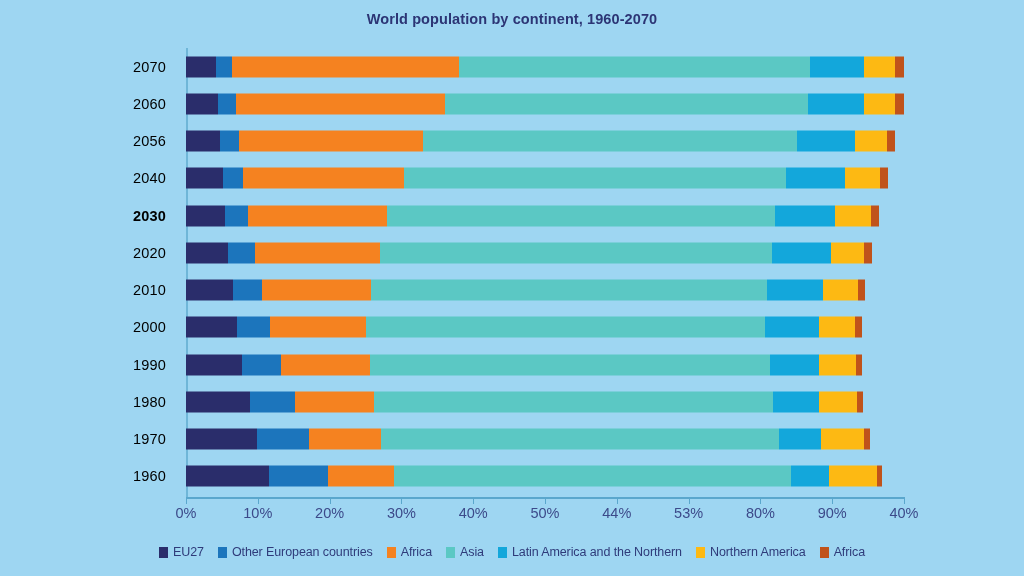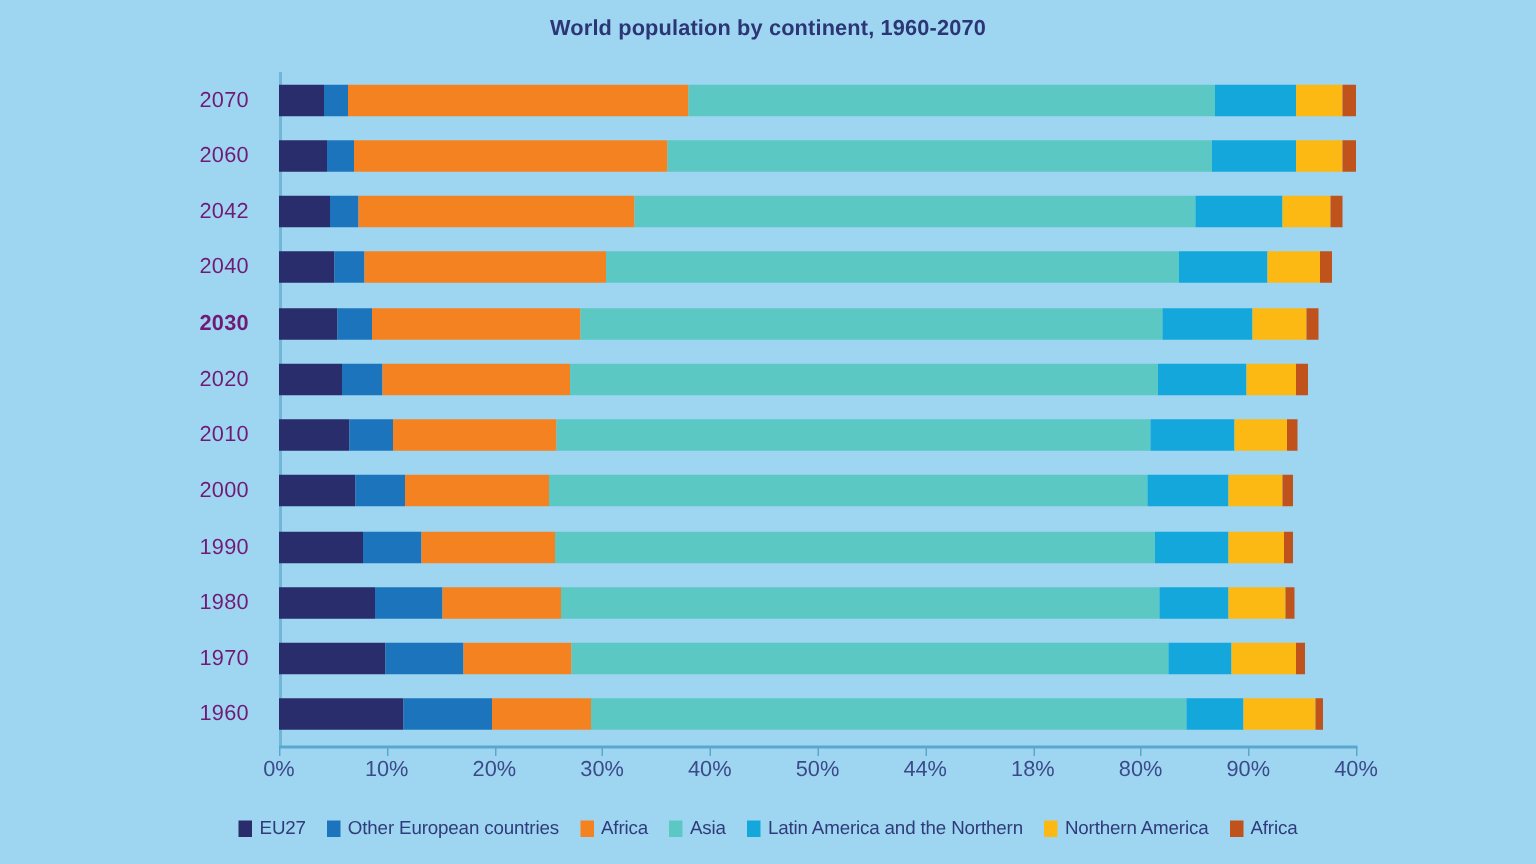--- a/index.html
+++ b/index.html
@@ -66,21 +66,21 @@
     top: 48px;
     width: 178px;
     height: 447px;
   }
   .y-tick {
     position: absolute;
     right: 12px;
     transform: translateY(-50%);
     font-size: 14.5px;
     font-weight: normal;
-    color: #701a75;
+    color: #000000;
     white-space: nowrap;
     letter-spacing: .2px;
   }
 
   
   .bar-row {
     position: absolute;
     left: 0;
     width: 100%;
     height: 21px;
@@ -149,21 +149,21 @@
 <div id="chart-root">
 
   <div id="chart-title">World population by continent, 1960-2070</div>
 
   <div id="y-axis-line"></div>
   <div id="x-axis-line"></div>
 
   <div id="y-axis-labels">
       <div class="y-tick" style="top: 18.625px;">2070</div>
       <div class="y-tick" style="top: 55.875px;">2060</div>
-      <div class="y-tick" style="top: 93.125px;">2042</div>
+      <div class="y-tick" style="top: 93.125px;">2056</div>
       <div class="y-tick" style="top: 130.375px;">2040</div>
       <div class="y-tick" style="top: 167.625px; font-weight: bold;">2030</div>
       <div class="y-tick" style="top: 204.875px;">2020</div>
       <div class="y-tick" style="top: 242.125px;">2010</div>
       <div class="y-tick" style="top: 279.375px;">2000</div>
       <div class="y-tick" style="top: 316.625px;">1990</div>
       <div class="y-tick" style="top: 353.875px;">1980</div>
       <div class="y-tick" style="top: 391.125px;">1970</div>
       <div class="y-tick" style="top: 428.375px;">1960</div>
     </div>
@@ -288,21 +288,21 @@
       <div class="x-tick" style="left: 143.6px;">20%</div>
       <div class="x-tickmark" style="left: 215.4px;"></div>
       <div class="x-tick" style="left: 215.4px;">30%</div>
       <div class="x-tickmark" style="left: 287.2px;"></div>
       <div class="x-tick" style="left: 287.2px;">40%</div>
       <div class="x-tickmark" style="left: 359px;"></div>
       <div class="x-tick" style="left: 359px;">50%</div>
       <div class="x-tickmark" style="left: 430.8px;"></div>
       <div class="x-tick" style="left: 430.8px;">44%</div>
       <div class="x-tickmark" style="left: 502.6px;"></div>
-      <div class="x-tick" style="left: 502.6px;">18%</div>
+      <div class="x-tick" style="left: 502.6px;">53%</div>
       <div class="x-tickmark" style="left: 574.4px;"></div>
       <div class="x-tick" style="left: 574.4px;">80%</div>
       <div class="x-tickmark" style="left: 646.2px;"></div>
       <div class="x-tick" style="left: 646.2px;">90%</div>
       <div class="x-tickmark" style="left: 718px;"></div>
       <div class="x-tick" style="left: 718px;">40%</div>
     </div>
 
   <div id="legend">
       <div class="legend-item">

